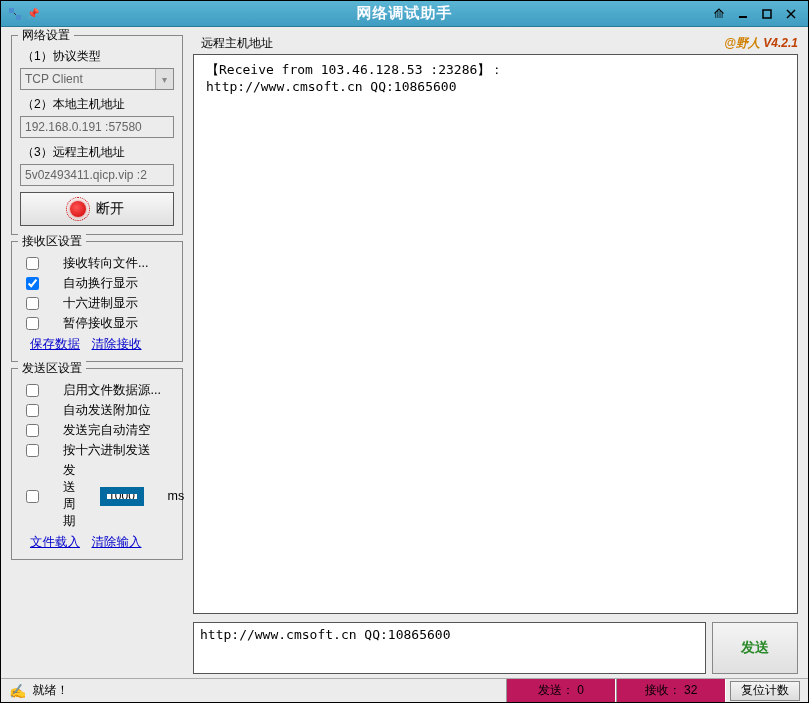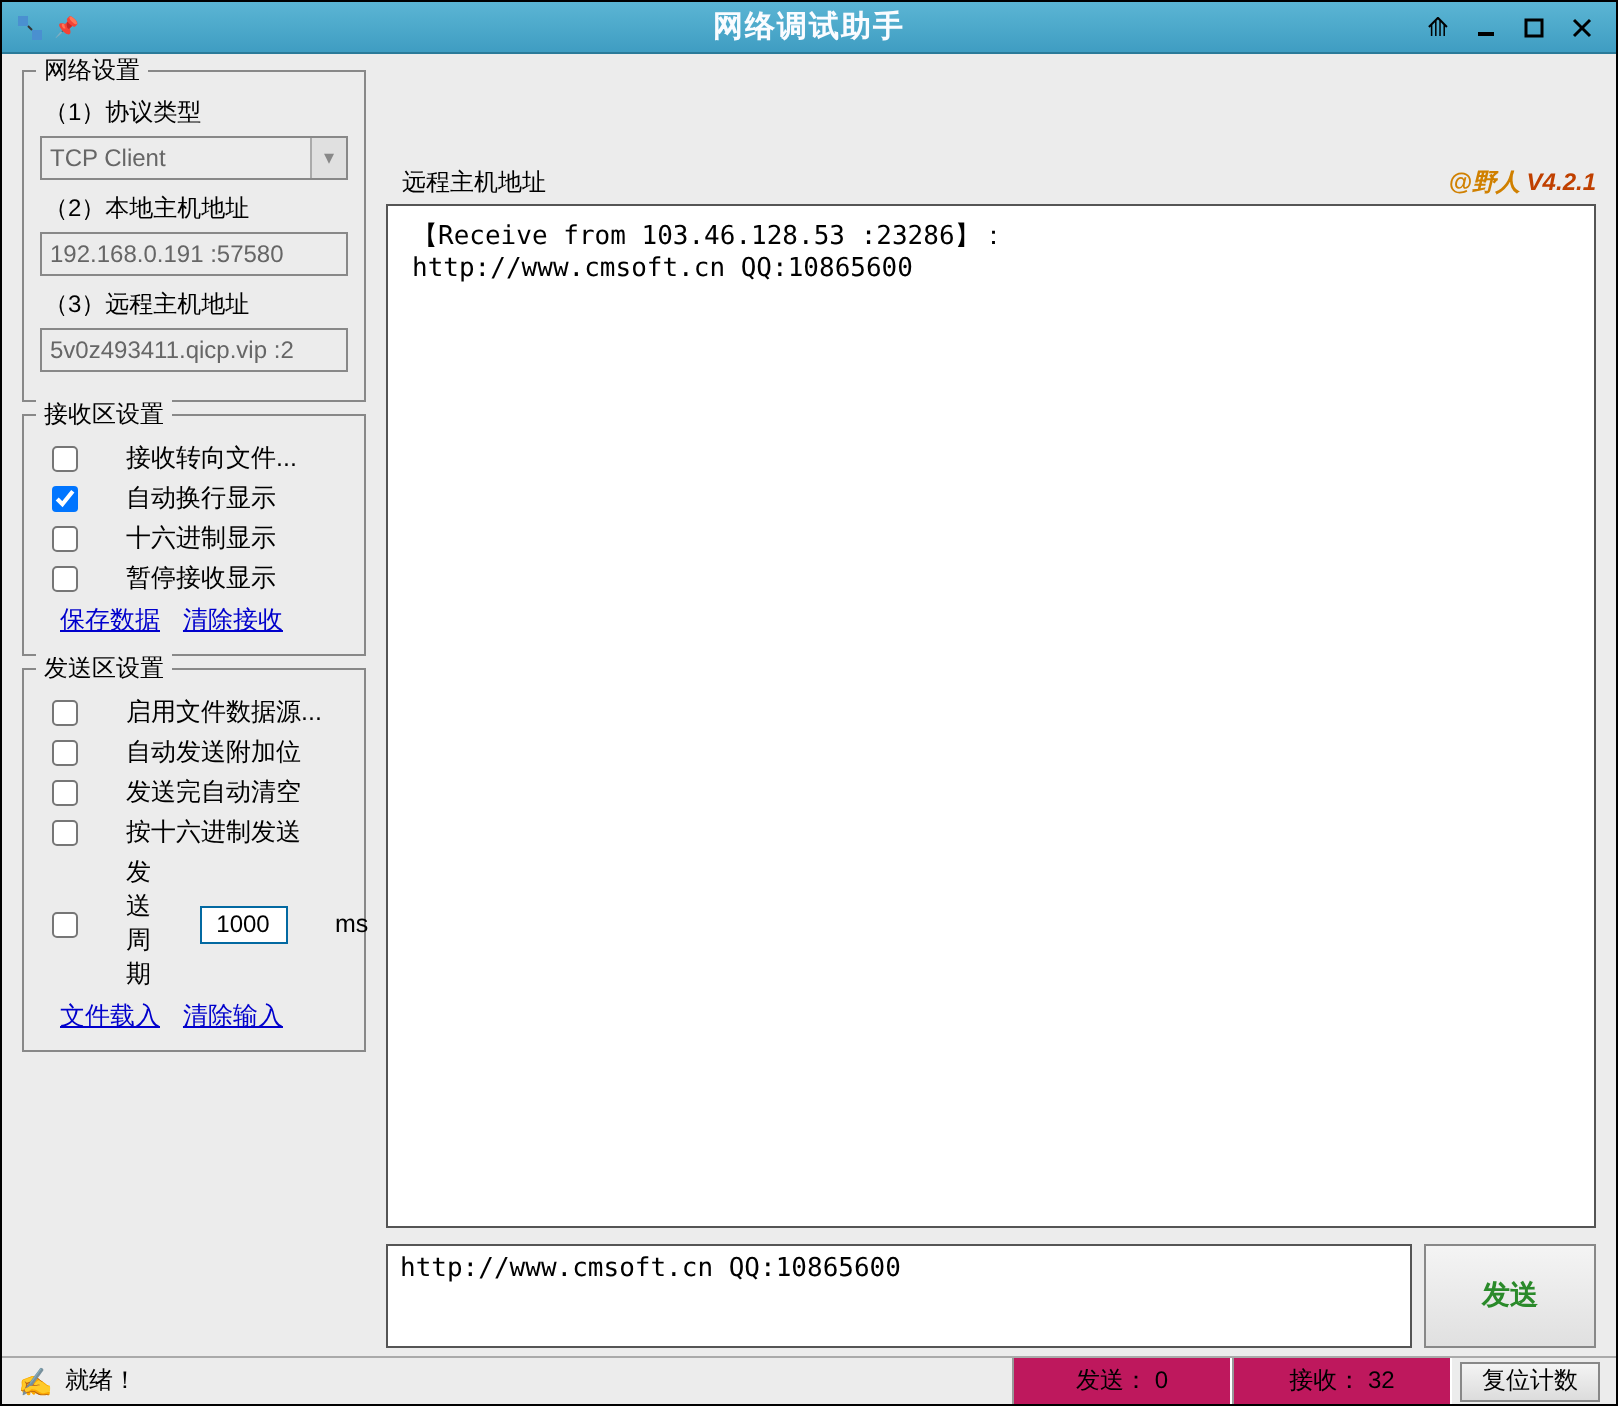--- a/index.html
+++ b/index.html
@@ -150,21 +150,21 @@
   gap: 24px;
   margin: 3px 0 3px 6px;
   font-size: 12.5px;
 }
 .check-row input[type=checkbox] {
   width: 13px; height: 13px;
 }
 .inline-input {
   width: 44px;
   height: 19px;
-  border: 1px solid #0369a1;
+  border: 7px solid #0369a1;
   background: #fff;
   font-size: 12px;
   text-align: center;
   font-family: inherit;
 }
 .link-row {
   margin: 4px 0 0 10px;
   font-size: 12.5px;
 }
 .link-row a {
@@ -188,21 +188,20 @@
   font-size: 12px;
   margin-left: 8px;
   margin-bottom: 2px;
 }
 .version {
   margin-left: auto;
   font-size: 12px;
   font-style: italic;
   font-weight: bold;
   margin-bottom: 2px;
-  margin-top: 48px;
 }
 .version .at { color: #d08000; }
 .version .ver { color: #c04000; }
 .recv-box {
   flex: 1;
   background: #fff;
   border: 1px solid #555;
   border-top: 1px solid #555;
   padding: 6px 12px;
   font-family: "SimSun", monospace;
@@ -316,20 +315,24 @@
           <div class="select-arrow">▾</div>
         </div>
         <div class="field-label">（2）本地主机地址</div>
         <div class="input-wrap">
           <input class="field-input" disabled="" value="192.168.0.191 :57580" style="">
         </div>
         <div class="field-label">（3）远程主机地址</div>
         <div class="input-wrap">
           <input class="field-input" disabled="" value="5v0z493411.qicp.vip :2" style="">
         </div>
+        <button class="disconnect-btn">
+          <span class="disconnect-icon"></span>
+          <span>断开</span>
+        </button>
       </div>
 
       <div class="fieldset">
         <div class="fieldset-title">接收区设置</div>
         <label class="check-row">
           <input type="checkbox" style="">
           <span>接收转向文件...</span>
         </label>
         <label class="check-row">
           <input type="checkbox" checked="" style="">

